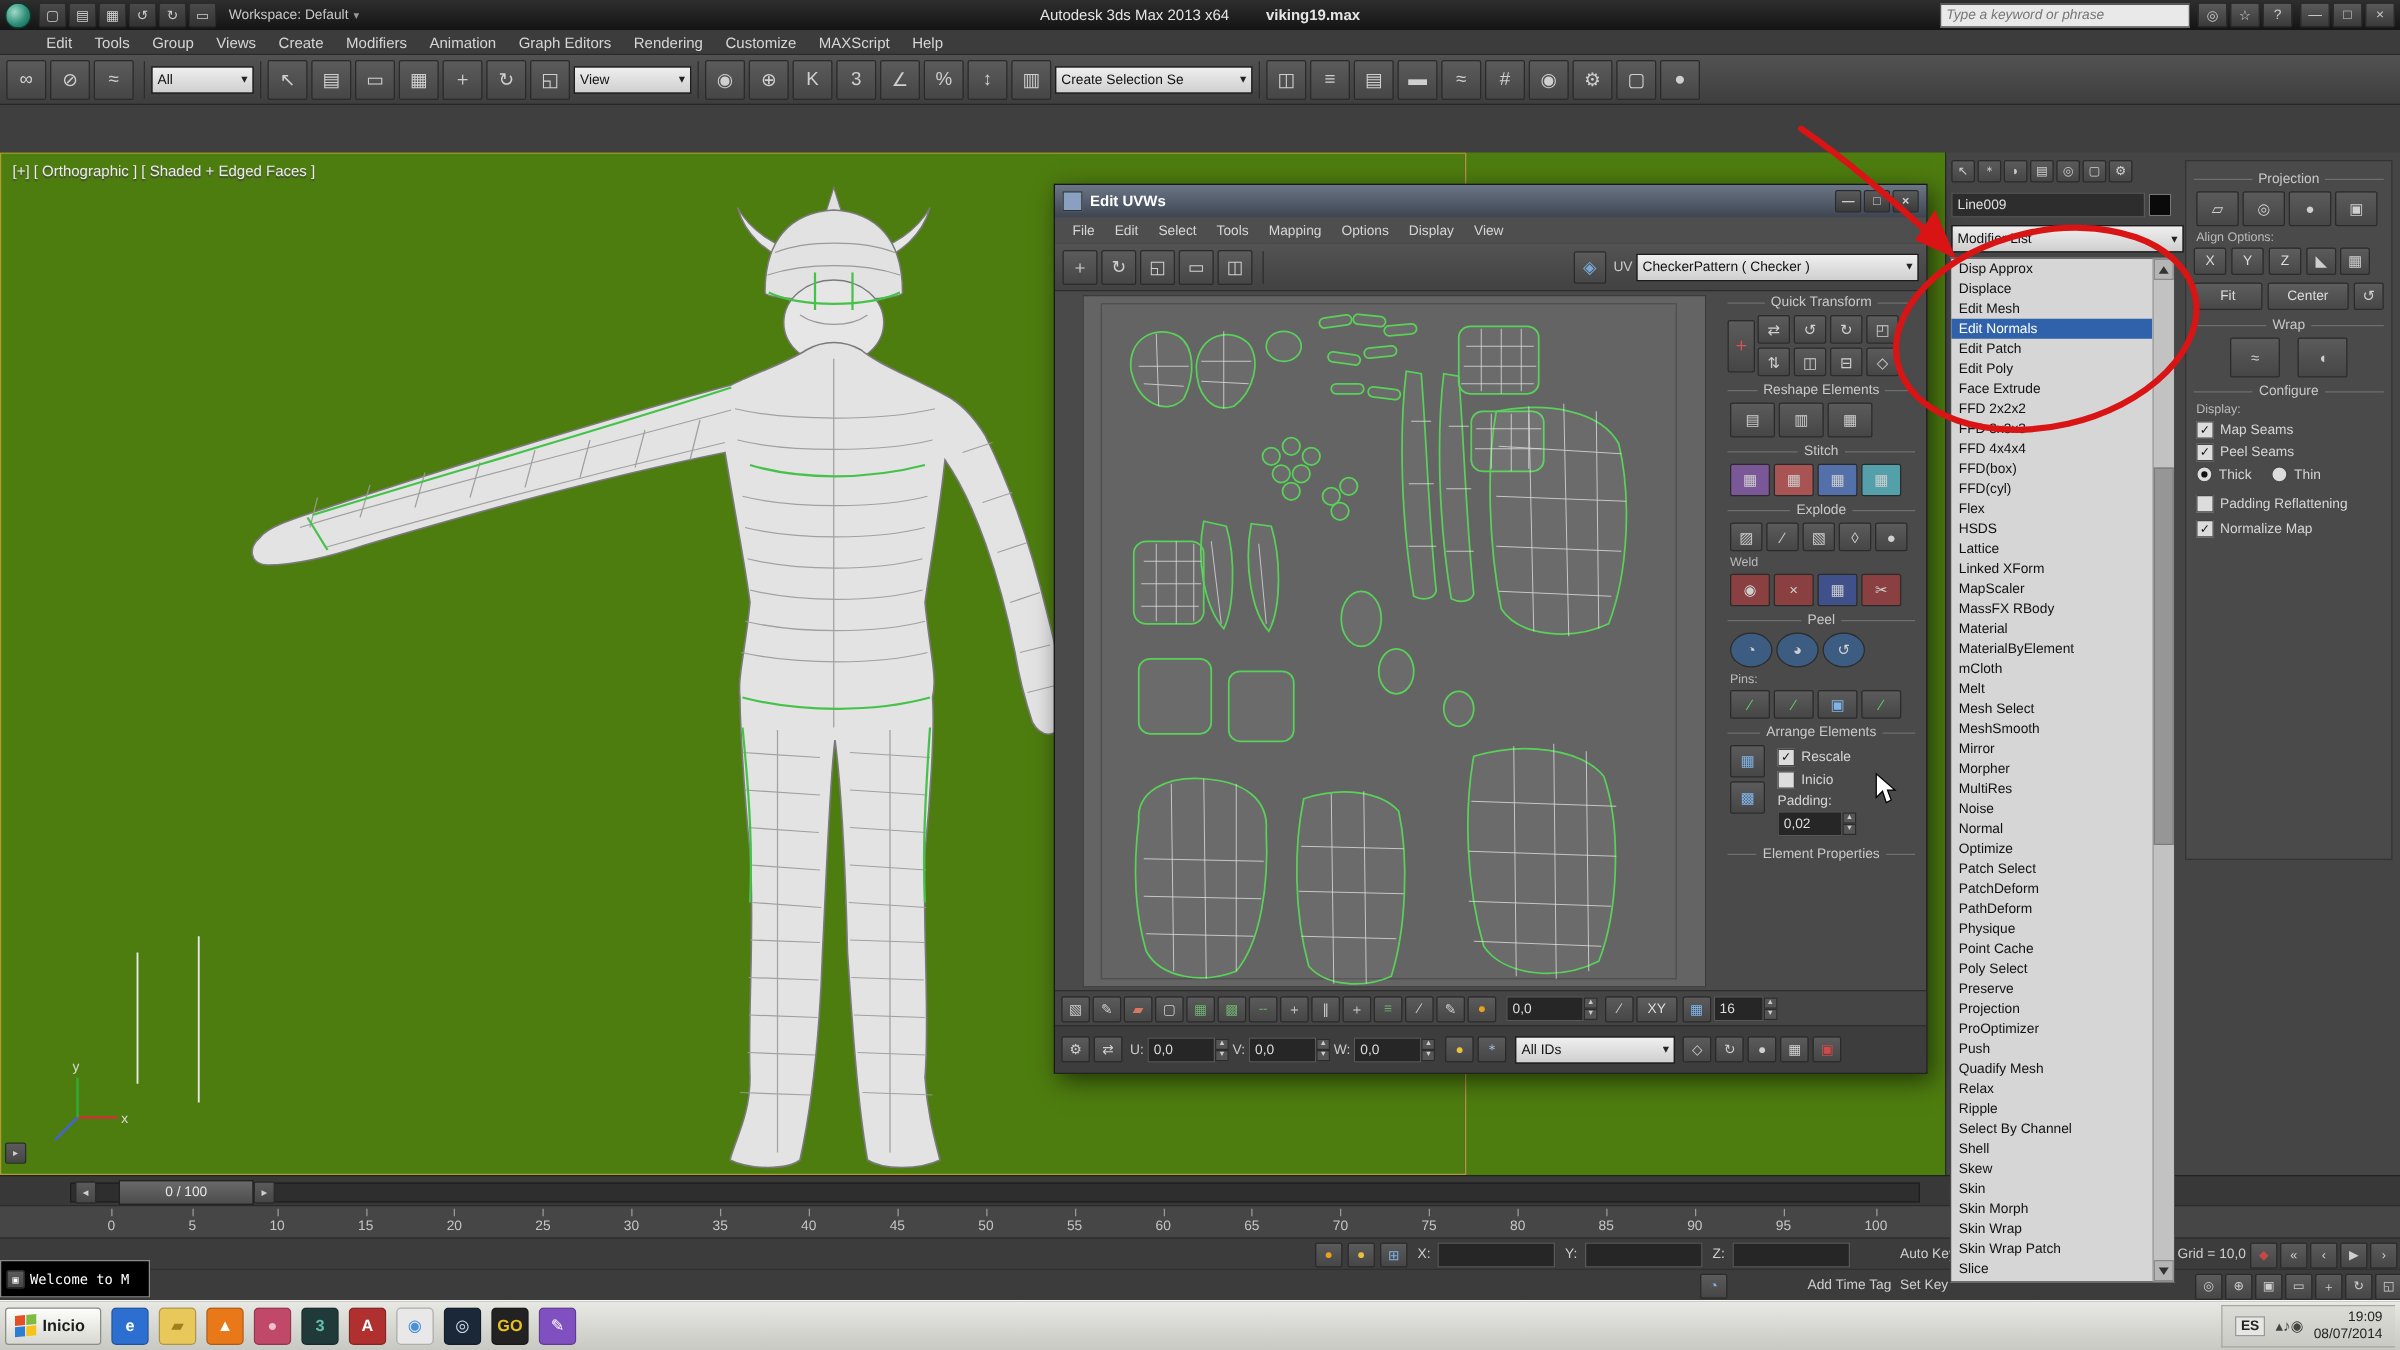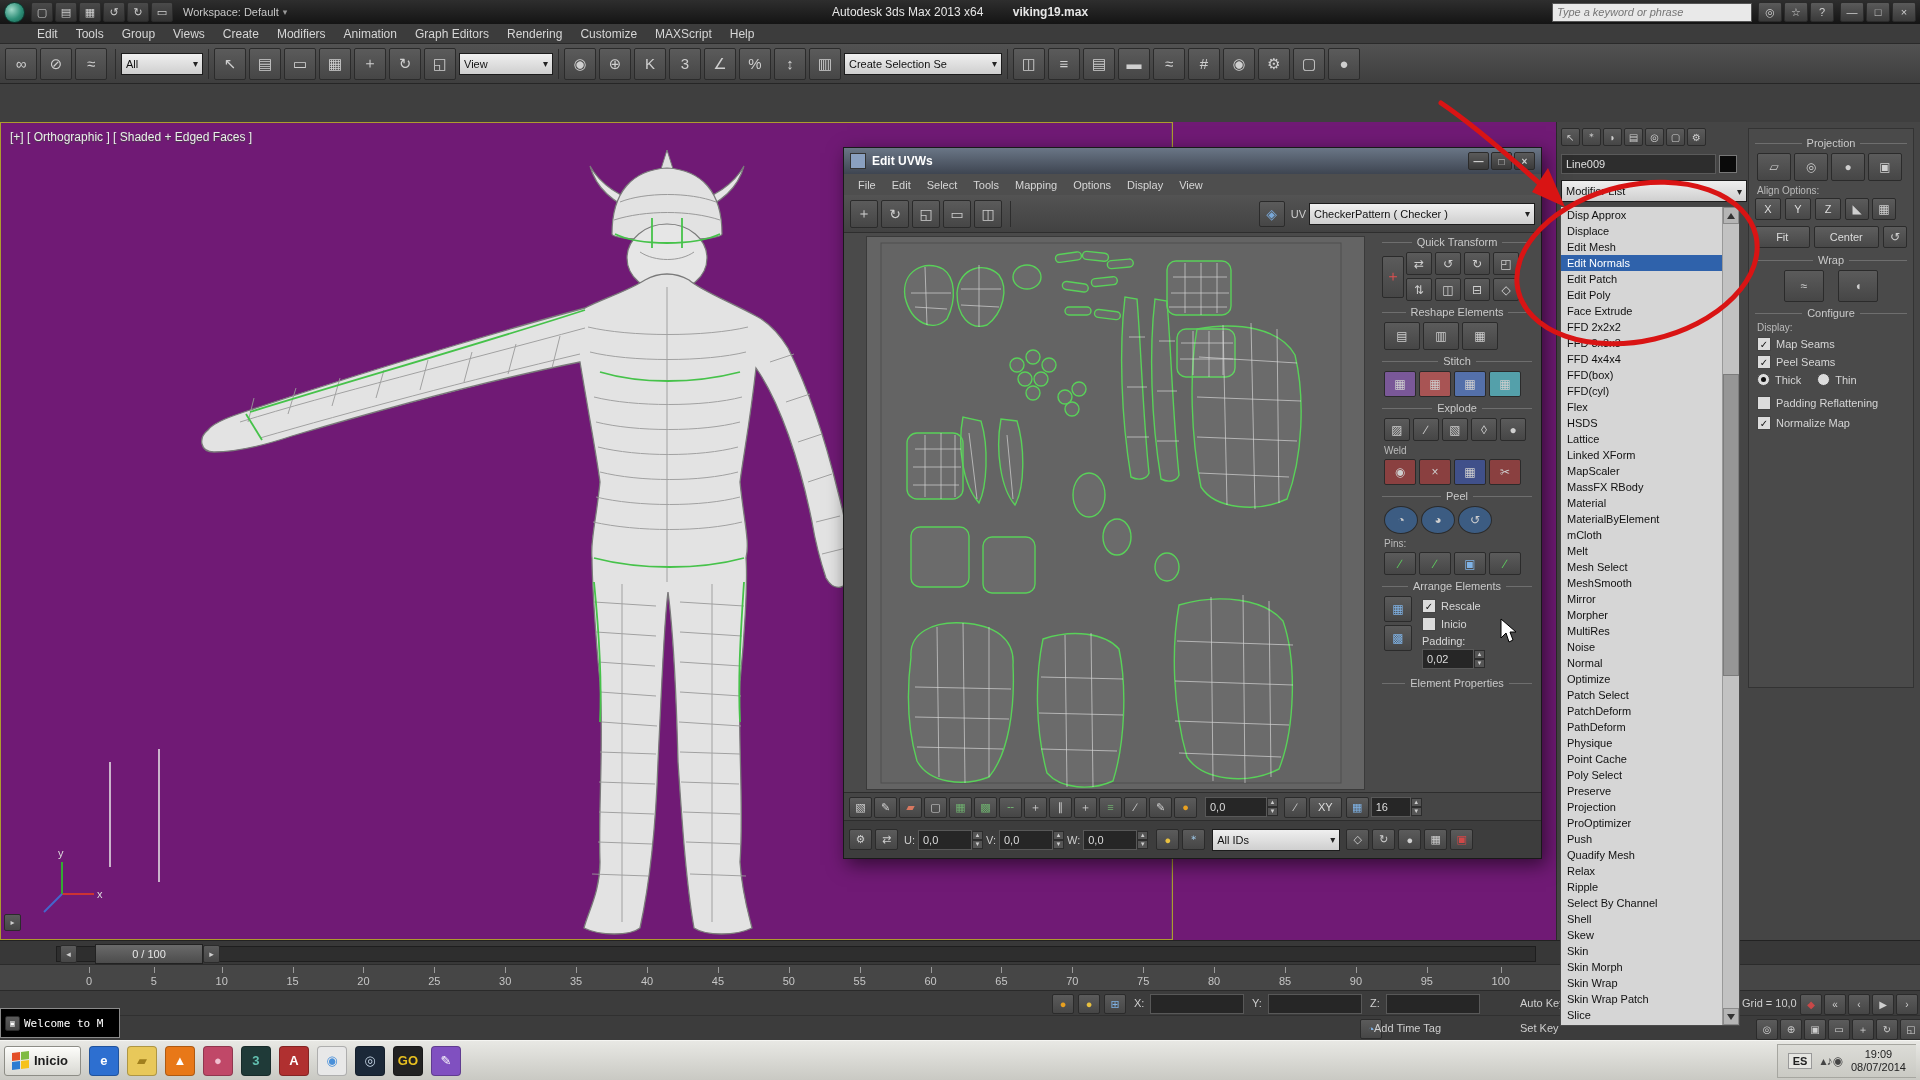--- a/index.html
+++ b/index.html
@@ -38,21 +38,21 @@
   #maintoolbar{left:0;top:44px;width:1920px;height:40px;background:linear-gradient(#525252,#3e3e3e);display:flex;align-items:center;padding-left:5px;box-sizing:border-box;border-bottom:1px solid #262626;}
   .tsep{width:1px;height:30px;background:#2d2d2d;margin:0 5px;flex:none;}
   
   #ribbontabs{left:0;top:84px;width:1920px;height:20px;background:#383838;display:flex;align-items:flex-end;padding-left:4px;box-sizing:border-box;}
   .rtab{padding:3px 14px;font-size:11px;color:#bdbdbd;background:#414141;border:1px solid #2c2c2c;border-bottom:none;margin-right:2px;}
   .rtab.selected{background:#5a5a5a;color:#efefef;}
   #subtabrow{left:0;top:104px;width:1920px;height:18px;background:#333;display:flex;align-items:center;padding-left:4px;box-sizing:border-box;}
   #subtab{padding:2px 12px;font-size:11px;background:#474747;border:1px solid #2a2a2a;color:#d8d8d8;}
   #subtab::after{content:" ▾";font-size:9px;color:#999;}
   
-  #viewport{left:0;top:122px;width:1556px;height:818px;background:#701a75;overflow:hidden;}
+  #viewport{left:0;top:122px;width:1556px;height:818px;background:#4d7c0f;overflow:hidden;}
   #vpactive{position:absolute;left:0;top:0;width:1171px;height:816px;border:1px solid #ad9c2e;}
   #vplabel{position:absolute;left:10px;top:8px;color:#ececec;font-size:12px;text-shadow:0 1px 1px #444;}
   
   #uvwwin{left:843px;top:147px;width:697px;height:710px;background:#4a4a4a;border:1px solid #191919;
     box-shadow:4px 6px 18px rgba(0,0,0,.55);z-index:30;}
   #uvwtitle{position:absolute;left:0;top:0;right:0;height:26px;background:linear-gradient(#6a7686,#3e4551);
     display:flex;align-items:center;padding:0 6px;color:#fff;font-weight:bold;font-size:12px;}
   #uvwtitle .winbtn{width:19px;height:16px;font-size:10px;}
   #uvwmenu{position:absolute;left:0;top:26px;right:0;height:21px;background:#4e4e4e;border-bottom:1px solid #333;
     display:flex;align-items:center;padding-left:6px;}
@@ -129,21 +129,21 @@
   #startbtn{display:flex;align-items:center;gap:5px;background:linear-gradient(#fdfdfa,#d8d8d2);border:1px solid #8d8d86;
     border-radius:3px;height:28px;padding:0 12px 0 7px;color:#1c1c1c;font-weight:bold;font-size:13px;box-shadow:inset 0 1px 0 #fff;}
   #winflag{display:grid;grid-template-columns:8px 8px;grid-template-rows:8px 8px;gap:1px;transform:skewY(-6deg);}
   #winflag i{display:block;}
   .ql{width:28px;height:28px;border-radius:4px;margin-left:8px;display:flex;align-items:center;justify-content:center;
     font-size:13px;font-weight:bold;border:1px solid rgba(0,0,0,.25);}
   #tray{margin-left:auto;display:flex;align-items:center;height:32px;border:1px solid #a6a6a0;border-right:none;
     background:linear-gradient(#dcdcd7,#cacac4);padding:0 10px;gap:8px;}
   #langbox{font-size:11px;font-weight:bold;color:#222;border:1px solid #999;background:#e6e6e2;padding:1px 4px;text-align:center;}
   .trayicon{font-size:12px;color:#444;}
-  #clock{text-align:center;color:#222;font-size:11px;line-height:13px;}
+  #clock{text-align:right;color:#222;font-size:11px;line-height:13px;}
   
   #annotation{position:absolute;left:0;top:0;width:1920px;height:1080px;z-index:60;pointer-events:none;}
   #cursor{position:absolute;z-index:70;pointer-events:none;}
   .redplus{width:20px;height:40px;font-size:15px;color:#e05050;}
 </style>
 </head>
 <body>
 
 <div id="screen">
 
@@ -811,21 +811,21 @@
 
     <span class="icon clustericon" style="color: rgb(200, 72, 72);">◆</span>
         <span class="icon clustericon">«</span>
         <span class="icon clustericon">‹</span>
         <span class="icon clustericon">▶</span>
         <span class="icon clustericon">›</span>
       </span>
   </div>
   <div id="status2" class="abs">
     <span class="icon sticon" style="left:1360px;top:3px;color:#7fb2e5">◔</span>
-    <span class="slabel" style="left:1374px;top:2px">Add Time Tag</span>
+    <span class="slabel" style="left:1446px;top:2px">Add Time Tag</span>
     <span class="slabel" style="left:1520px;top:2px">Set Key</span>
     <span class="row abs" style="left:1756px;top:3px">
 
     <span class="icon clustericon">◎</span>
         <span class="icon clustericon">⊕</span>
         <span class="icon clustericon">▣</span>
         <span class="icon clustericon">▭</span>
         <span class="icon clustericon">＋</span>
         <span class="icon clustericon">↻</span>
         <span class="icon clustericon">◱</span>

